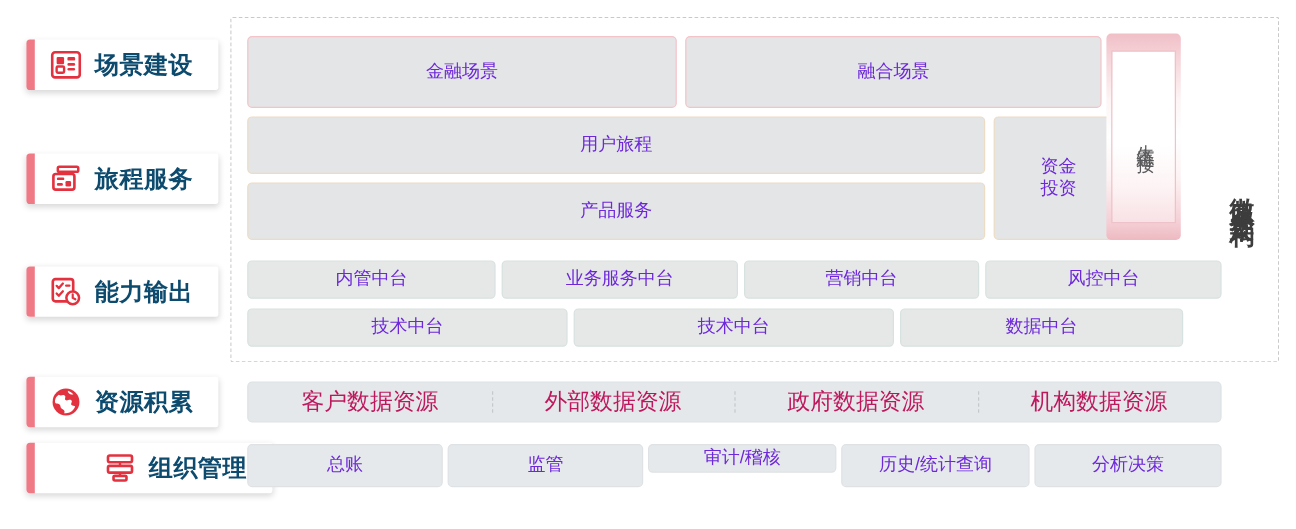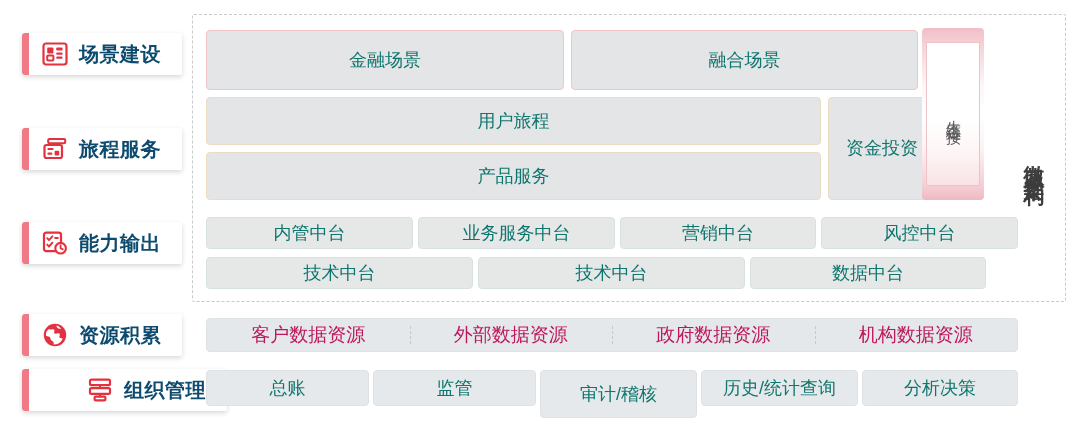--- a/index.html
+++ b/index.html
@@ -44,22 +44,22 @@
     position:absolute;
     border:1px dashed #c9c9c9;
     border-radius:2px;
   }
 
   
   .cell{
     position:absolute;
     display:flex;align-items:center;justify-content:center;
     box-sizing:border-box;
-    color:#0f766e;
-    font-size:18px;
+    color:#6d28d9;
+    font-size:15px;
     border-radius:4px;
     background:#e4e5e7;
     text-align:center;
     line-height:1.25;
   }
   .cell.pink  {border:1px solid #f3c3c8;}
   .cell.tan   {border:1px solid #ecdcc4;}
   .cell.teal  {border:1px solid #d7e2e0;background:#e6e8e8;}
   .cell.plain {border:1px solid #dfe2e4;background:#e6e9eb;}
 
@@ -195,21 +195,21 @@
   <div class="dotted" style="left:192px;top:14px;width:872px;height:286px;"></div>
 
   <div class="ms-title" style="left:1016px;top:60px;width:36px;height:200px;">微服务架构</div>
 
   <div class="cell pink" style="left:206px;top:30px;width:358px;height:60px;">金融场景</div>
   <div class="cell pink" style="left:571px;top:30px;width:347px;height:60px;">融合场景</div>
 
   <div class="cell tan" style="left:206px;top:97px;width:615px;height:48px;">用户旅程</div>
   <div class="cell tan" style="left:206px;top:152px;width:615px;height:48px;">产品服务</div>
 
-  <div class="cell tan" style="left:828px;top:97px;width:108px;height:103px;flex-direction:row;">
+  <div class="cell tan" style="left:828px;top:97px;width:108px;height:103px;flex-direction:column;">
     <span>资金</span>
     <span>投资</span>
   </div>
 
   <div class="eco-outer" style="left:922px;top:28px;width:62px;height:172px;">
     <div class="eco-inner">
       <span>生态链接</span>
     </div>
   </div>
 
@@ -224,17 +224,17 @@
 
   <div class="resbar" style="left:206px;top:318px;width:812px;height:34px;">
     <span class="seg">客户数据资源</span>
     <span class="seg">外部数据资源</span>
     <span class="seg">政府数据资源</span>
     <span class="seg">机构数据资源</span>
   </div>
 
   <div class="cell plain" style="left:206px;top:370px;width:163px;height:36px;">总账</div>
   <div class="cell plain" style="left:373px;top:370px;width:163px;height:36px;">监管</div>
-  <div class="cell plain" style="left:540px;top:370px;width:157px;height:48px;">审计/稽核</div>
+  <div class="cell plain" style="left:540px;top:370px;width:157px;height:24px;">审计/稽核</div>
   <div class="cell plain" style="left:701px;top:370px;width:157px;height:36px;">历史/统计查询</div>
   <div class="cell plain" style="left:862px;top:370px;width:156px;height:36px;">分析决策</div>
 
 </div>
 
 </body></html>

